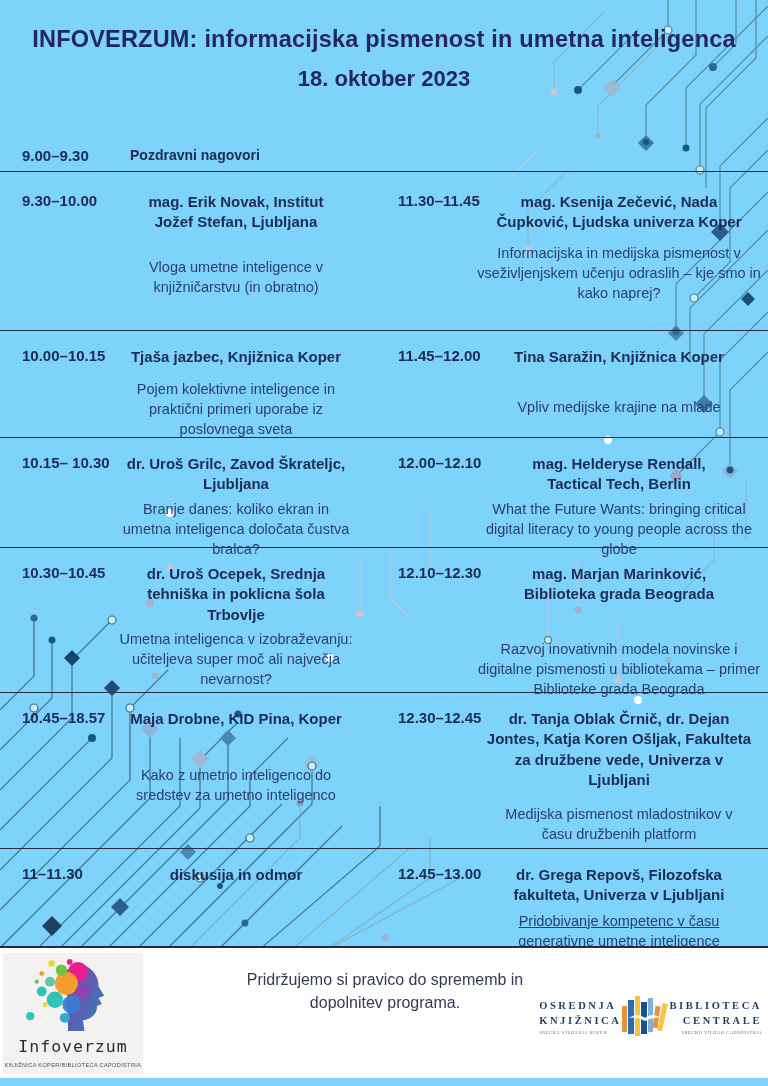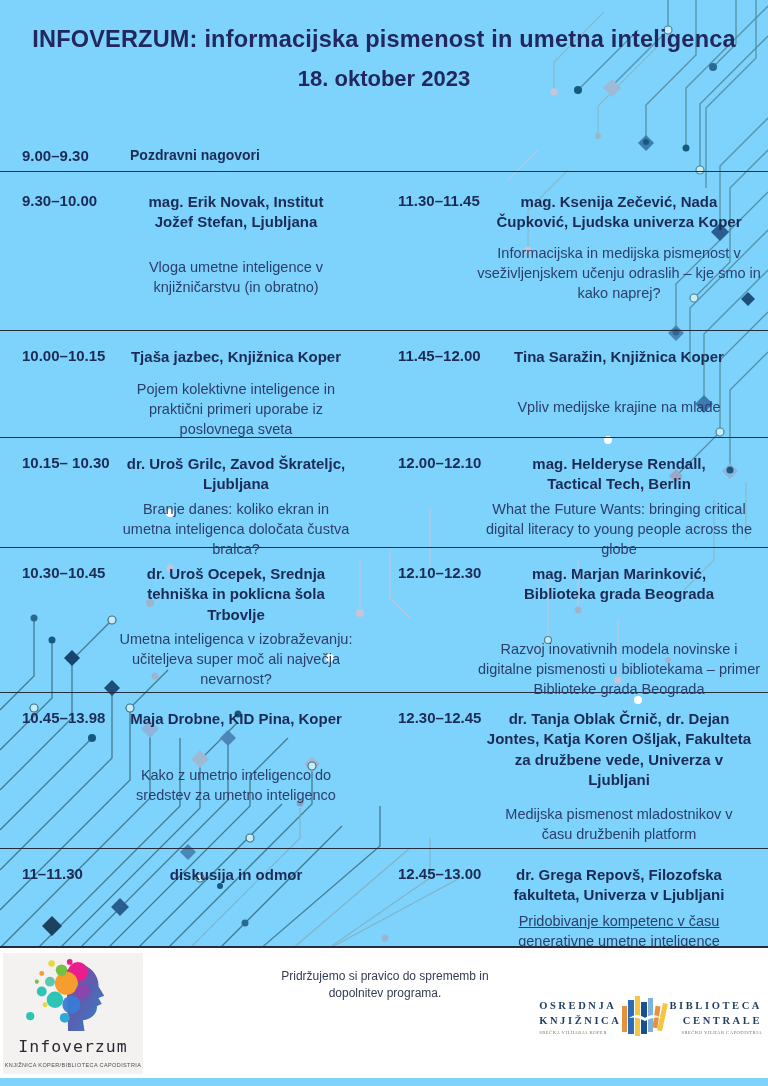--- a/index.html
+++ b/index.html
@@ -45,21 +45,21 @@
     position:absolute;left:3px;top:5px;width:140px;height:121px;
     background:#f3f2f0;text-align:center;
   }
   .logo-word{
     font-family:"DejaVu Sans Mono",monospace;
     font-size:16.5px;color:#2a2a33;letter-spacing:1px;margin-top:2px;
   }
   .logo-tag{font-size:5.5px;color:#4e4a55;letter-spacing:.4px;margin-top:6px;}
   .note{
     position:absolute;left:200px;top:20px;width:370px;text-align:center;
-    font-size:12px;color:#343c52;line-height:1.45;white-space:pre-line;
+    font-size:16px;color:#343c52;line-height:1.45;white-space:pre-line;
   }
   .contact{
     position:absolute;left:200px;top:88px;width:370px;text-align:center;
     font-size:14.5px;color:#2f3a55;
   }
   .contact b{color:#1c2b55;}
   .partner{
     position:absolute;right:6px;top:46px;display:flex;align-items:center;margin-left:8px;
   }
   .pcol{font-family:"Liberation Serif",serif;color:#1e3c5f;}
@@ -270,21 +270,21 @@
         <div class="talk" style="max-width:252px;margin-top:4px;">Umetna inteligenca v izobraževanju: učiteljeva super moč ali največja nevarnost?</div>
       </div>
       <div class="time r">12.10–12.30</div>
       <div class="cell">
         <div class="speaker" style="max-width:240px;">mag. Marjan Marinković, Biblioteka grada Beograda</div>
         <div class="talk" style="max-width:296px;margin-top:34px;">Razvoj inovativnih modela novinske i digitalne pismenosti u bibliotekama – primer Biblioteke grada Beograda</div>
       </div>
     </div>
 
     <div class="srow lined h156">
-      <div class="time">10.45–13.98</div>
+      <div class="time">10.45–18.57</div>
       <div class="cell">
         <div class="speaker" style="max-width:260px;">Maja Drobne, KID Pina, Koper</div>
         <div class="talk" style="max-width:216px;margin-top:36px;">Kako z umetno inteligenco do sredstev za umetno inteligenco</div>
       </div>
       <div class="time r">12.30–12.45</div>
       <div class="cell">
         <div class="speaker" style="max-width:266px;">dr. Tanja Oblak Črnič, dr. Dejan Jontes, Katja Koren Ošljak, Fakulteta za družbene vede, Univerza v Ljubljani</div>
         <div class="talk" style="max-width:260px;margin-top:14px;">Medijska pismenost mladostnikov v času družbenih platform</div>
       </div>
     </div>

